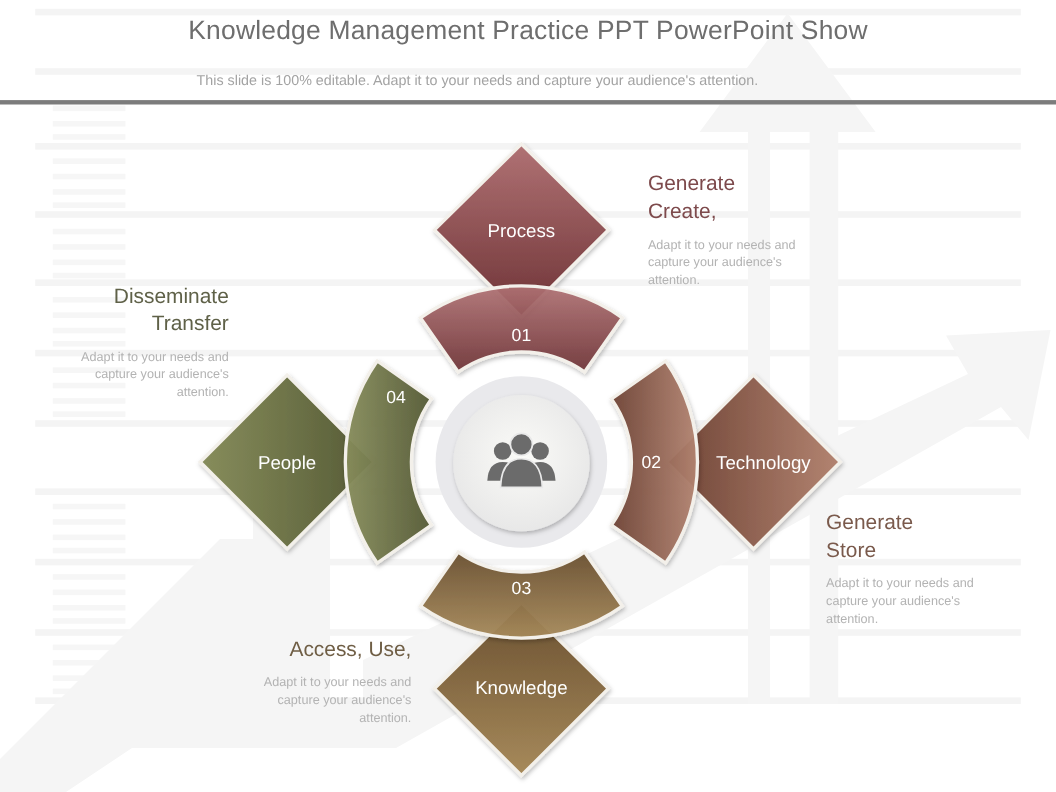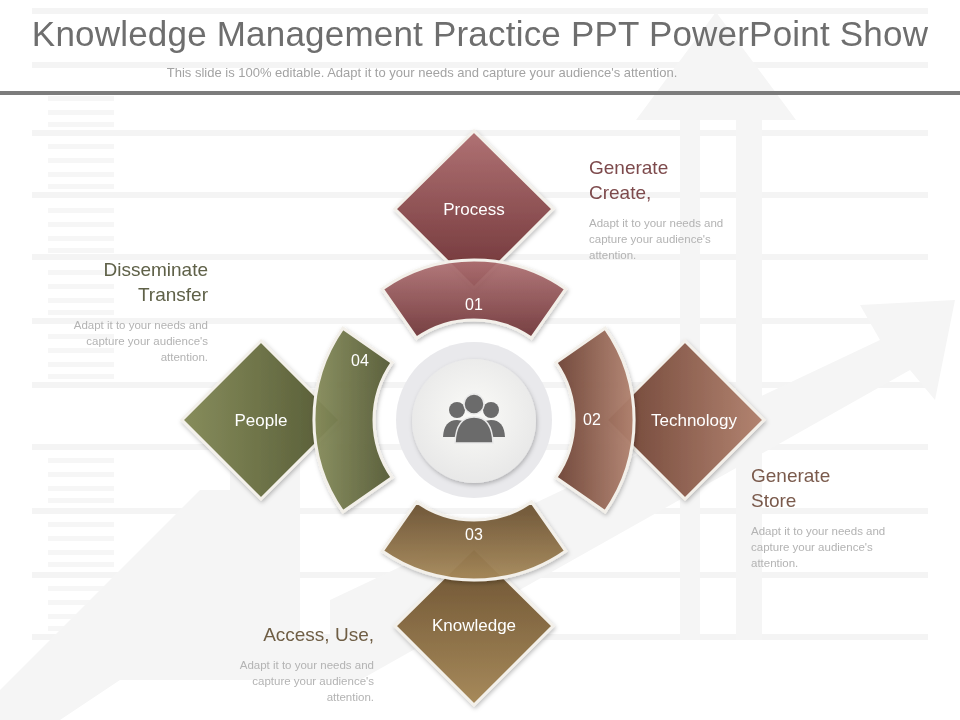--- a/index.html
+++ b/index.html
@@ -1,19 +1,19 @@
 <!DOCTYPE html>
 <html><head>
 <meta charset="utf-8">
 <style>
   html, body { margin: 0; padding: 0; }
   body { width: 960px; height: 720px; position: relative; overflow: hidden; background: #ffffff; font-family: "Liberation Sans", sans-serif; }
   .bg { position: absolute; left: 0; top: 0; width: 960px; height: 720px; }
-  .title { position: absolute; left: 0; top: 14px; width: 960px; text-align: center; font-size: 35px; color: #6e6e6e; letter-spacing: 0.2px; }
-  .subtitle { position: absolute; left: 0; top: 65px; width: 844px; text-align: center; font-size: 13px; color: #a3a3a3; }
+  .title { position: absolute; left: 0; top: 14px; width: 960px; text-align: center; font-size: 24px; color: #6e6e6e; letter-spacing: 0.2px; }
+  .subtitle { position: absolute; left: 0; top: 65px; width: 844px; text-align: center; font-size: 13px; color: #a3a3a3; padding-left: 12px; }
   .rule { position: absolute; left: 0; top: 91px; width: 960px; height: 4px; background: #7c7c7c; }
   .diagram { position: absolute; left: 0; top: 0; width: 960px; height: 720px; }
   .block { position: absolute; width: 170px; }
   .block .head { font-size: 19px; line-height: 25px; }
   .block .body { font-size: 11.5px; line-height: 16px; color: #b3b3b3; margin-top: 10px; }
   .right { text-align: right; }
   .left { text-align: left; }
   svg text { font-family: "Liberation Sans", sans-serif; }
 </style>
 </head>
@@ -166,21 +166,21 @@
     <div>Generate</div>
     <div>Store</div>
   </div>
   <div class="body">
     <div>Adapt it to your needs and</div>
     <div>capture your audience's</div>
     <div>attention.</div>
   </div>
 </div>
 
-<div class="block right" style="left:204px; top:578px;margin-top:44px;">
+<div class="block right" style="left:204px; top:578px;">
   <div class="head" style="color:#6f5e45;">
     <div>Access, Use,</div>
   </div>
   <div class="body">
     <div>Adapt it to your needs and</div>
     <div>capture your audience's</div>
     <div>attention.</div>
   </div>
 </div>
 

